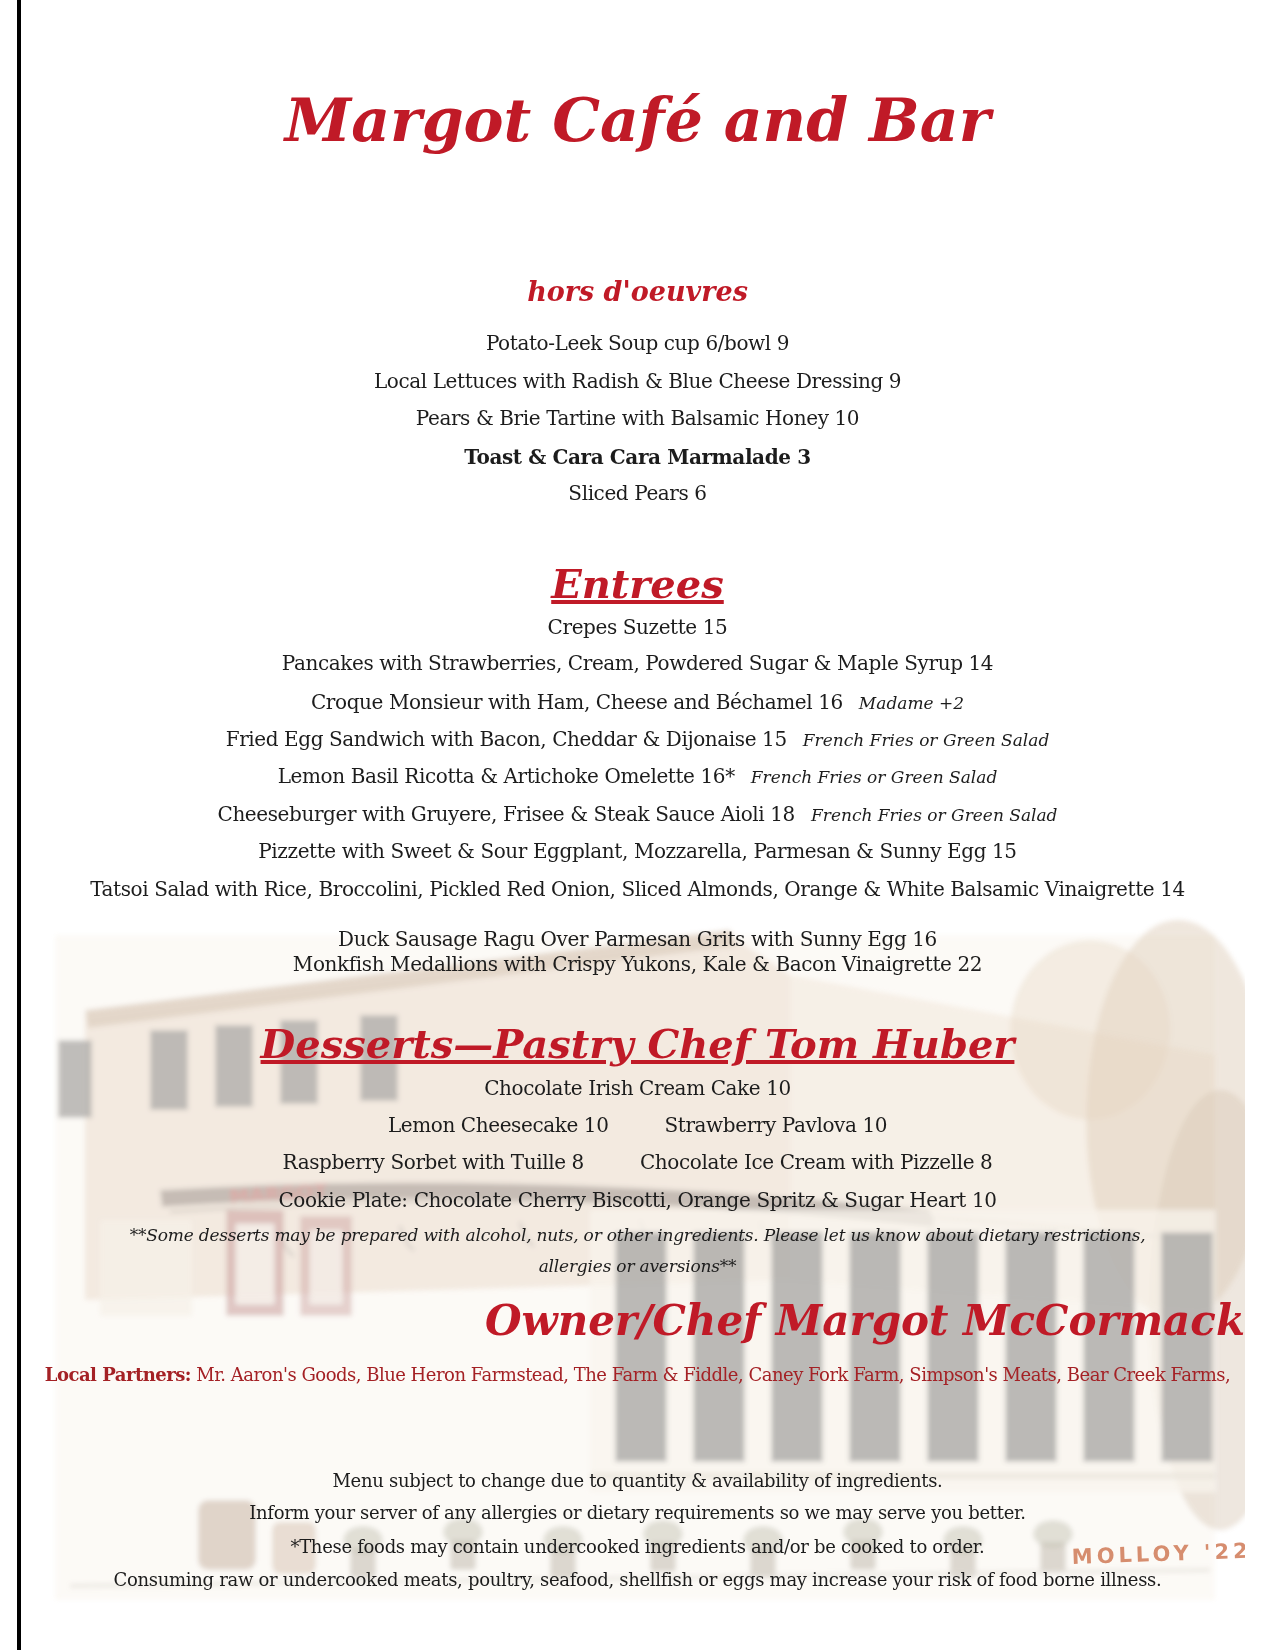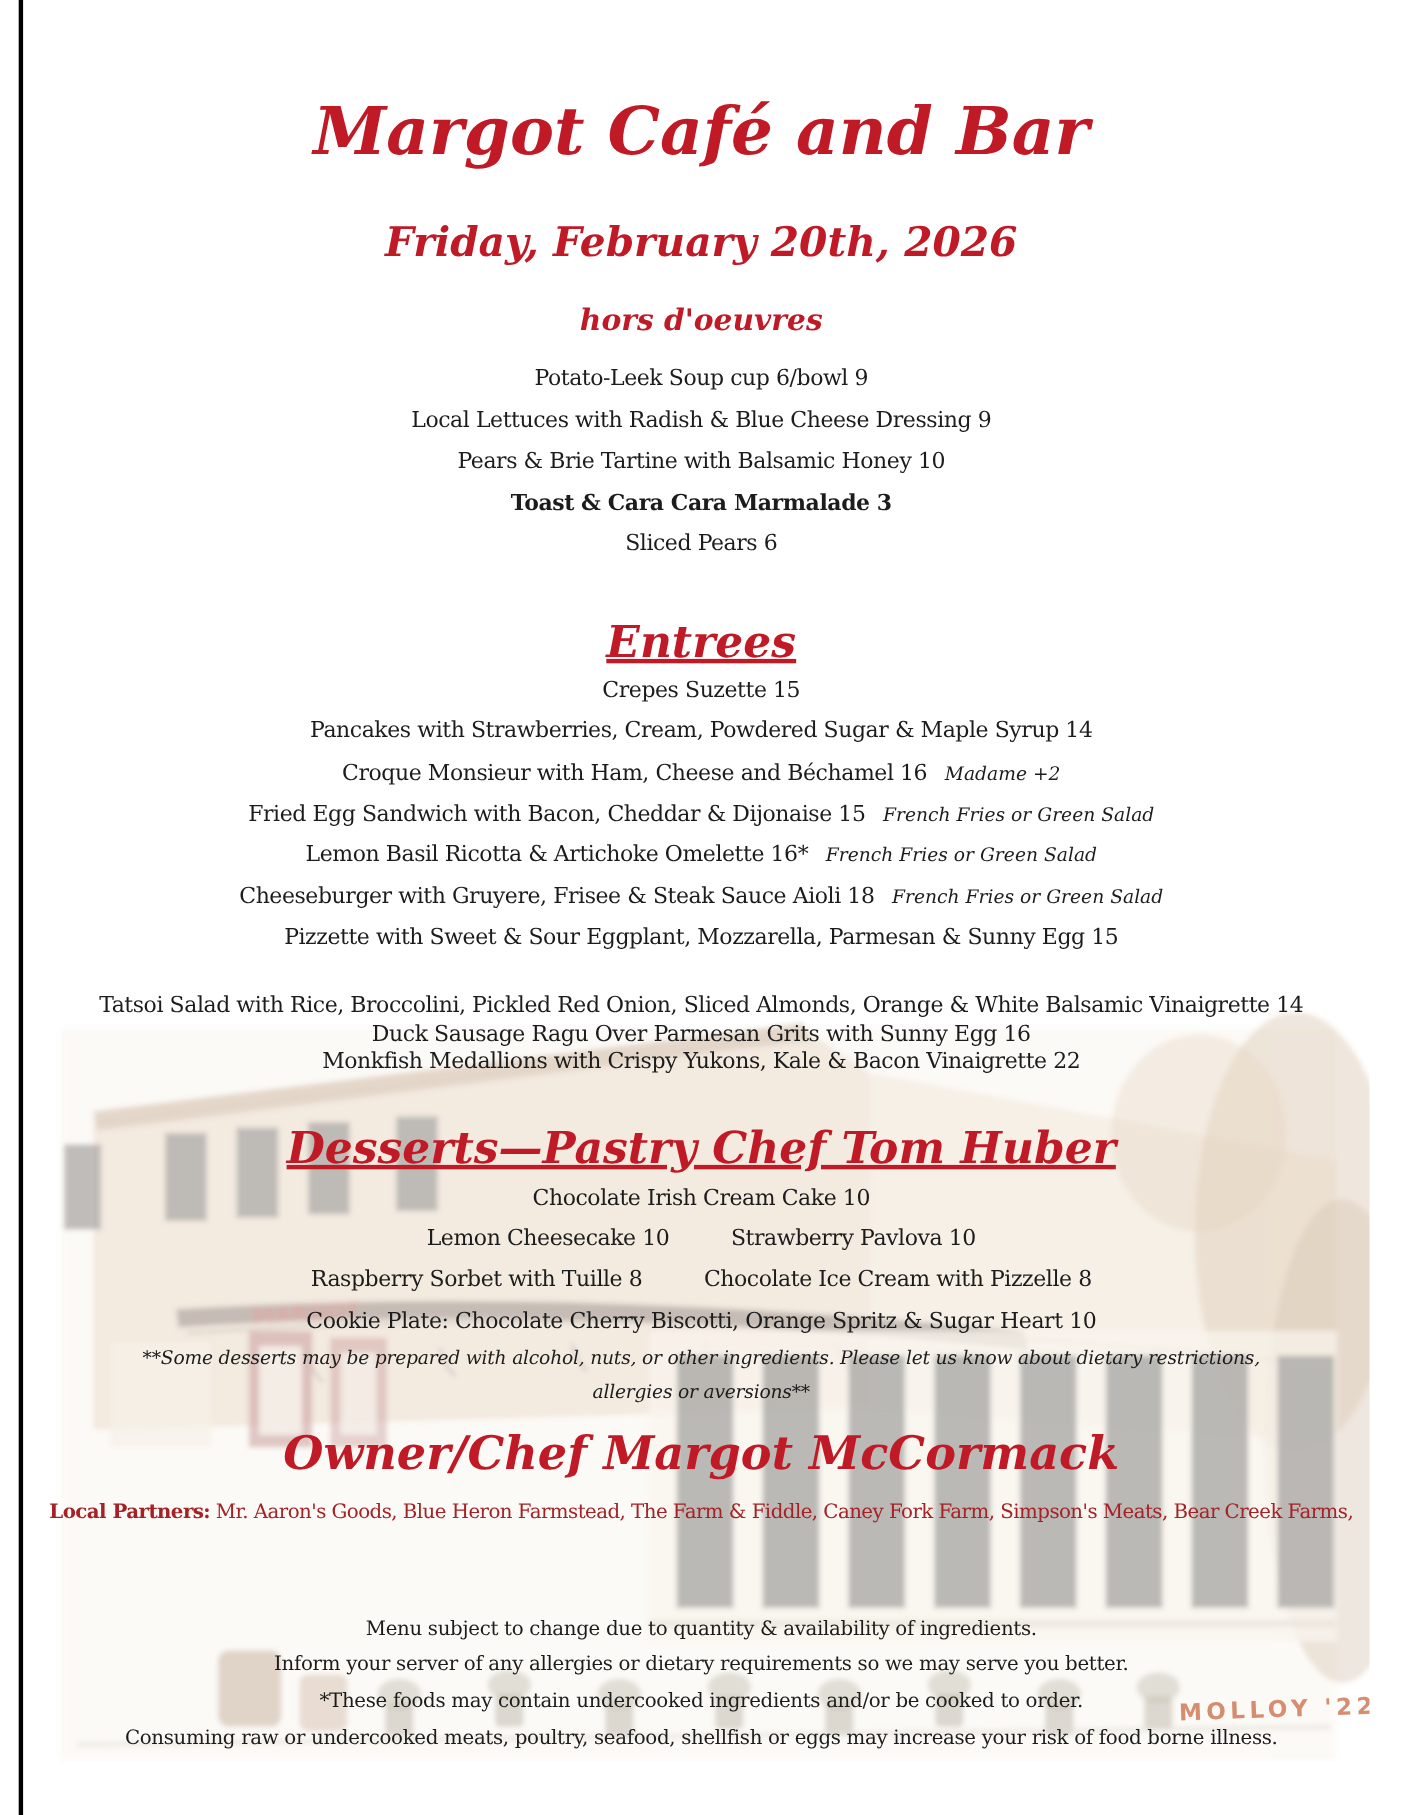--- a/index.html
+++ b/index.html
@@ -115,50 +115,49 @@
       </g>
       <path d="M40,706 L1180,690" stroke="#b9b0a0" stroke-width="4" opacity="0.6"></path>
     </g>
   </g>
   <text x="1042" y="684" font-size="21" class="sig" fill="#d07a57" opacity="0.85" transform="rotate(-2 1042 684)">MOLLOY '22</text>
 </svg>
 
 <div class="textlayer">
 
   <div class="line script title" style="top:85px;">Margot Café and Bar</div>
-  <div class="line script date" style="top:198px;">Friday, February 20th, 2026</div>
 
   <div class="line script h-small" style="top:276px;">hors d'oeuvres</div>
   <div class="line body-text" style="top:331px;">Potato-Leek Soup cup 6/bowl 9</div>
   <div class="line body-text" style="top:369px;">Local Lettuces with Radish &amp; Blue Cheese Dressing 9</div>
   <div class="line body-text" style="top:406px;">Pears &amp; Brie Tartine with Balsamic Honey 10</div>
   <div class="line body-text" style="top:445px;font-weight:bold;">Toast &amp; Cara Cara Marmalade 3</div>
   <div class="line body-text" style="top:481px;">Sliced Pears 6</div>
 
   <div class="line script h-med" style="top:560px;">Entrees</div>
   <div class="line body-text" style="top:615px;">Crepes Suzette 15</div>
   <div class="line body-text" style="top:651px;">Pancakes with Strawberries, Cream, Powdered Sugar &amp; Maple Syrup 14</div>
   <div class="line body-text" style="top:690px;"><span>Croque Monsieur with Ham, Cheese and Béchamel 16</span><span class="note">Madame +2</span></div>
   <div class="line body-text" style="top:727px;"><span>Fried Egg Sandwich with Bacon, Cheddar &amp; Dijonaise 15</span><span class="note">French Fries or Green Salad</span></div>
   <div class="line body-text" style="top:764px;"><span>Lemon Basil Ricotta &amp; Artichoke Omelette 16*</span><span class="note">French Fries or Green Salad</span></div>
   <div class="line body-text" style="top:802px;"><span>Cheeseburger with Gruyere, Frisee &amp; Steak Sauce Aioli 18</span><span class="note">French Fries or Green Salad</span></div>
   <div class="line body-text" style="top:839px;">Pizzette with Sweet &amp; Sour Eggplant, Mozzarella, Parmesan &amp; Sunny Egg 15</div>
-  <div class="line body-text" style="top:877px;margin-top:24px;">Tatsoi Salad with Rice, Broccolini, Pickled Red Onion, Sliced Almonds, Orange &amp; White Balsamic Vinaigrette 14</div>
+  <div class="line body-text" style="top:877px;">Tatsoi Salad with Rice, Broccolini, Pickled Red Onion, Sliced Almonds, Orange &amp; White Balsamic Vinaigrette 14</div>
   <div class="line body-text" style="top:914px;margin-top:13px;">Duck Sausage Ragu Over Parmesan Grits with Sunny Egg 16</div>
   <div class="line body-text" style="top:952px;">Monkfish Medallions with Crispy Yukons, Kale &amp; Bacon Vinaigrette 22</div>
 
   <div class="line script h-med" style="top:1020px;">Desserts—Pastry Chef Tom Huber</div>
   <div class="line body-text" style="top:1076px;">Chocolate Irish Cream Cake 10</div>
   <div class="line body-text" style="top:1113px;"><span class="pair"><span>Lemon Cheesecake 10</span><span>Strawberry Pavlova 10</span></span></div>
   <div class="line body-text" style="top:1150px;"><span class="pair"><span>Raspberry Sorbet with Tuille 8</span><span>Chocolate Ice Cream with Pizzelle 8</span></span></div>
   <div class="line body-text" style="top:1188px;">Cookie Plate: Chocolate Cherry Biscotti, Orange Spritz &amp; Sugar Heart 10</div>
   <div class="line disclaimer" style="top:1225px;">**Some desserts may be prepared with alcohol, nuts, or other ingredients. Please let us know about dietary restrictions,</div>
   <div class="line disclaimer" style="top:1256px;">allergies or aversions**</div>
 
-  <div class="line script owner" style="top:1296px;">Owner/Chef Margot McCormack</div>
+  <div class="line script owner" style="top:1296px;text-align:right;">Owner/Chef Margot McCormack</div>
 
   <div class="line partners" style="top:1364px;"><b>Local Partners:</b><span> Mr. Aaron's Goods, Blue Heron Farmstead, The Farm &amp; Fiddle, Caney Fork Farm, Simpson's Meats, Bear Creek Farms,</span></div>
 
   <div class="line footer-note" style="top:1470px;">Menu subject to change due to quantity &amp; availability of ingredients.</div>
   <div class="line footer-note" style="top:1502px;">Inform your server of any allergies or dietary requirements so we may serve you better.</div>
   <div class="line footer-note" style="top:1536px;">*These foods may contain undercooked ingredients and/or be cooked to order.</div>
   <div class="line footer-note" style="top:1569px;">Consuming raw or undercooked meats, poultry, seafood, shellfish or eggs may increase your risk of food borne illness.</div>
 
 </div>
 

